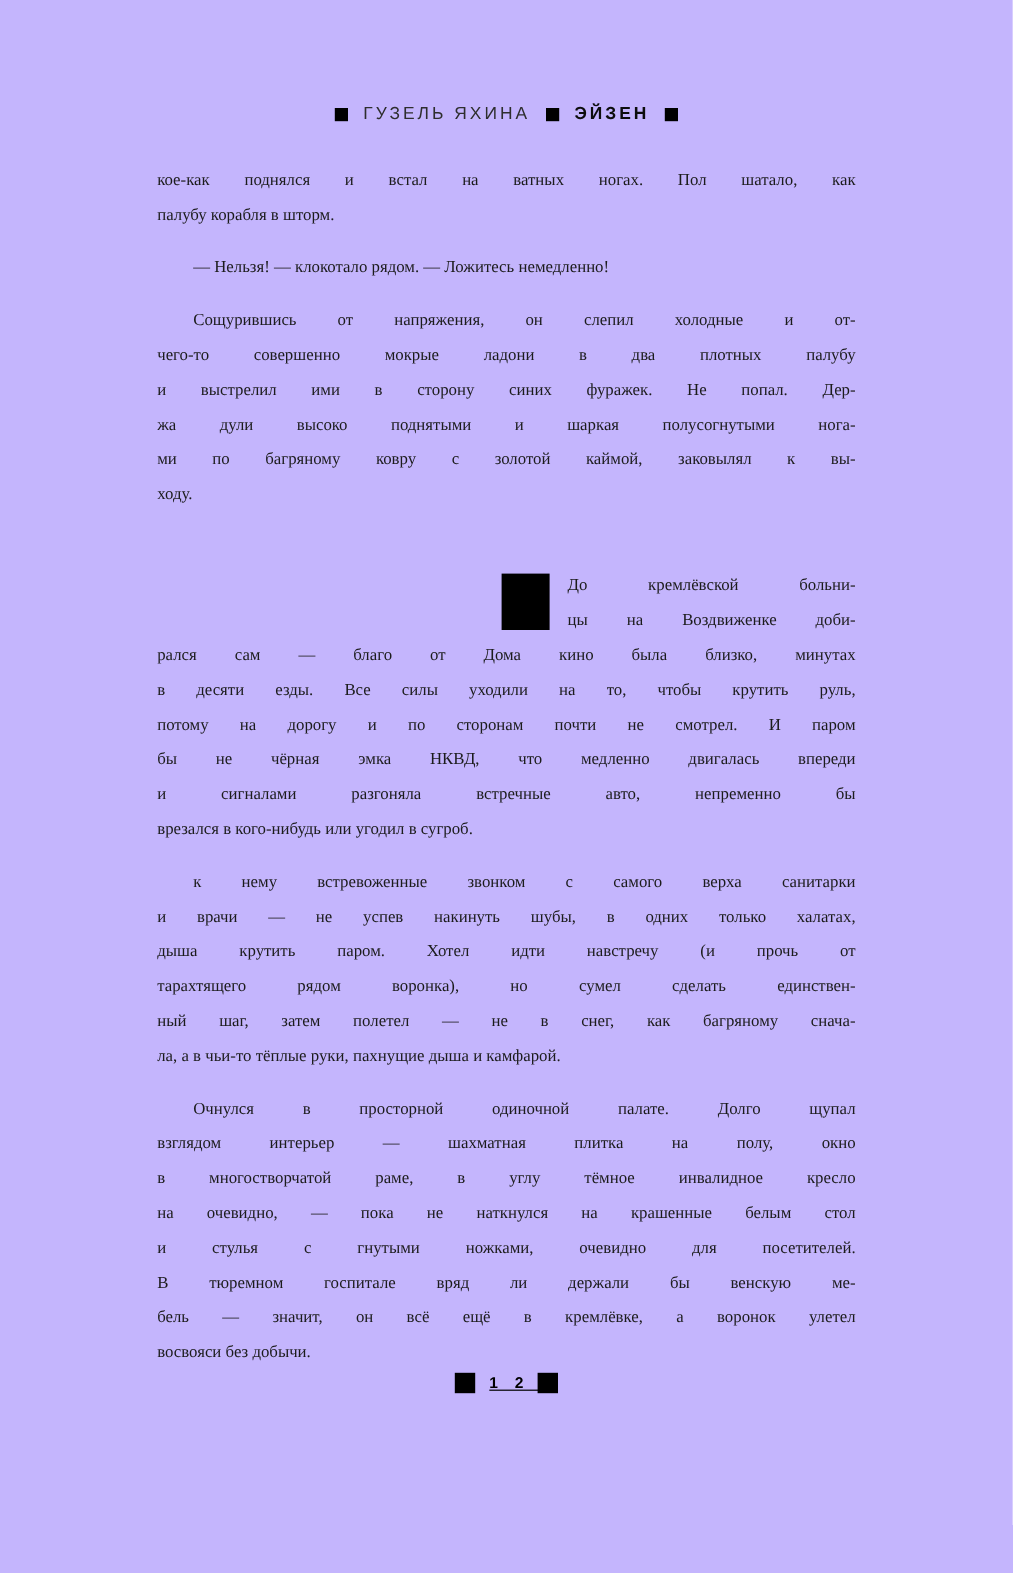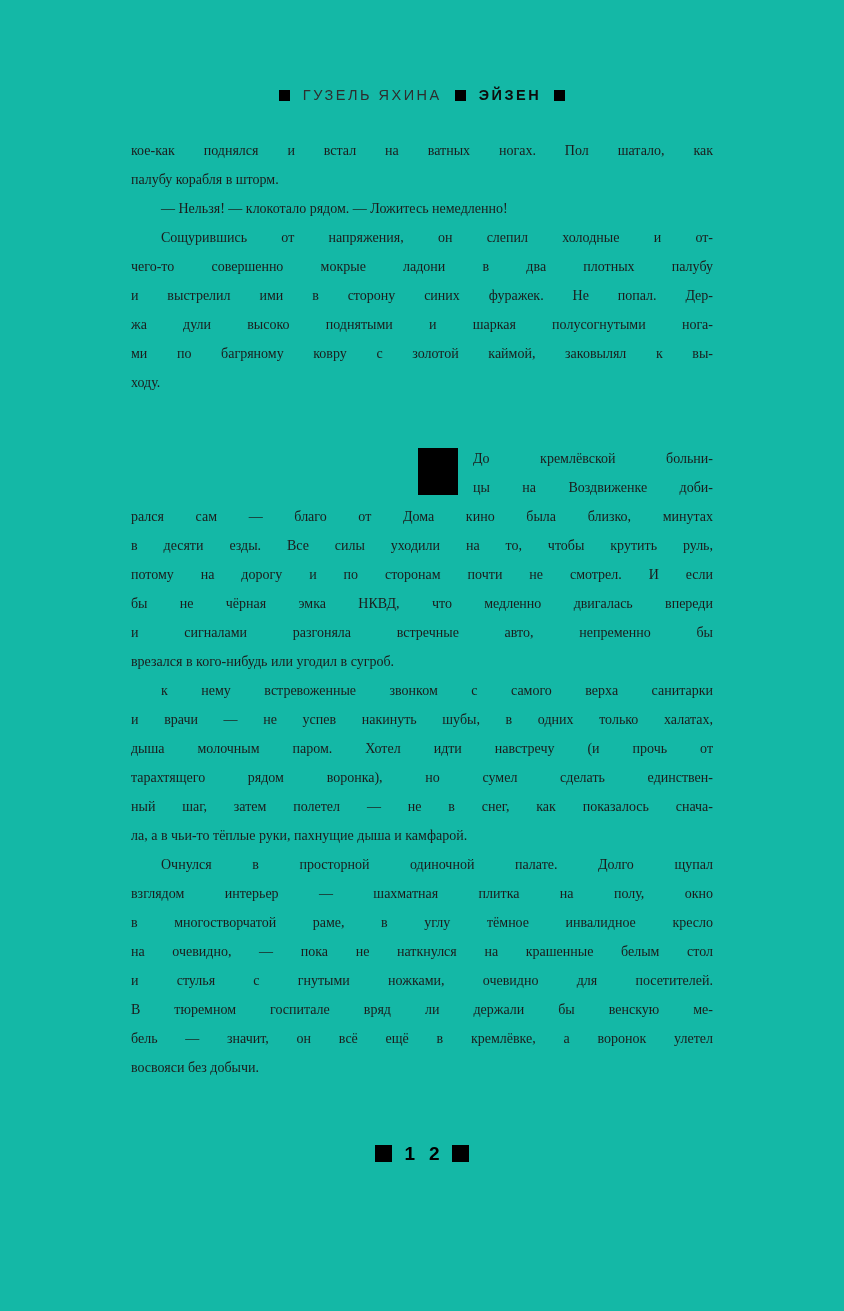--- a/index.html
+++ b/index.html
@@ -1,21 +1,21 @@
 <!DOCTYPE html>
 <html lang="ru"><head>
 <meta charset="utf-8">
 <style>
   html, body { margin: 0; padding: 0; background: #ffffff; }
 
   .page {
     position: relative;
     width: 844px;
     height: 1311px;
-    background: #14b8a6;
+    background: #c4b5fd;
     font-family: "Liberation Serif", "DejaVu Serif", serif;
     color: #1c1c1c;
     overflow: hidden;
   }
 
   
   .page-header {
     position: absolute;
     top: 88px;
     left: 0;
@@ -46,21 +46,21 @@
   }
   .section--chapter { margin-top: 47px; }
   .para::after { content: ""; display: block; clear: both; }
   .line {
     height: 29px;
     text-align: justify;
     text-align-last: justify;
     white-space: normal;
   }
   .line--last { text-align-last: left; }
-  .para--indent .line:first-child { text-indent: 30px; }
+  .para--indent .line:first-child { text-indent: 30px; margin-top: 15px; }
 
   
   .dc-spacer { float: left; width: 287px; height: 57px; }
   .dc-square {
     float: left;
     width: 40px;
     height: 47px;
     margin: 4px 15px 0 0;
     background: #000000;
   }
@@ -73,24 +73,25 @@
     width: 100%;
     display: flex;
     justify-content: center;
     align-items: center;
     gap: 12px;
     line-height: 1;
   }
   .footer-num {
     font-family: "Liberation Sans", sans-serif;
     font-weight: 700;
-    font-size: 19px;
+    font-size: 13px;
     letter-spacing: 14px;
     margin-right: -14px; 
     color: #000000;
+    text-decoration: underline;
   }
 </style>
 </head>
 <body>
 
 <div class="page">
 
   <header class="page-header">
     <span class="sq sq--small"></span>
     <span class="header-author">ГУЗЕЛЬ ЯХИНА</span>
@@ -120,31 +121,31 @@
     </section>
 
     <section class="section section--chapter">
       <div class="para para--dropcap">
         <span class="dc-spacer"></span>
         <span class="dc-square"></span>
       <div class="line">До кремлёвской больни-</div>
           <div class="line">цы на Воздвиженке доби-</div>
           <div class="line">рался сам — благо от Дома кино была близко, минутах</div>
           <div class="line">в десяти езды. Все силы уходили на то, чтобы крутить руль,</div>
-          <div class="line">потому на дорогу и по сторонам почти не смотрел. И если</div>
+          <div class="line">потому на дорогу и по сторонам почти не смотрел. И паром</div>
           <div class="line">бы не чёрная эмка НКВД, что медленно двигалась впереди</div>
           <div class="line">и сигналами разгоняла встречные авто, непременно бы</div>
           <div class="line line--last">врезался в кого-нибудь или угодил в сугроб.</div>
         </div>
       <div class="para para--indent">
           <div class="line">к нему встревоженные звонком с самого верха санитарки</div>
           <div class="line">и врачи — не успев накинуть шубы, в одних только халатах,</div>
-          <div class="line">дыша молочным паром. Хотел идти навстречу (и прочь от</div>
+          <div class="line">дыша крутить паром. Хотел идти навстречу (и прочь от</div>
           <div class="line">тарахтящего рядом воронка), но сумел сделать единствен-</div>
-          <div class="line">ный шаг, затем полетел — не в снег, как показалось снача-</div>
+          <div class="line">ный шаг, затем полетел — не в снег, как багряному снача-</div>
           <div class="line line--last">ла, а в чьи-то тёплые руки, пахнущие дыша и камфарой.</div>
         </div>
       <div class="para para--indent">
           <div class="line">Очнулся в просторной одиночной палате. Долго щупал</div>
           <div class="line">взглядом интерьер — шахматная плитка на полу, окно</div>
           <div class="line">в многостворчатой раме, в углу тёмное инвалидное кресло</div>
           <div class="line">на очевидно, — пока не наткнулся на крашенные белым стол</div>
           <div class="line">и стулья с гнутыми ножками, очевидно для посетителей.</div>
           <div class="line">В тюремном госпитале вряд ли держали бы венскую ме-</div>
           <div class="line">бель — значит, он всё ещё в кремлёвке, а воронок улетел</div>

